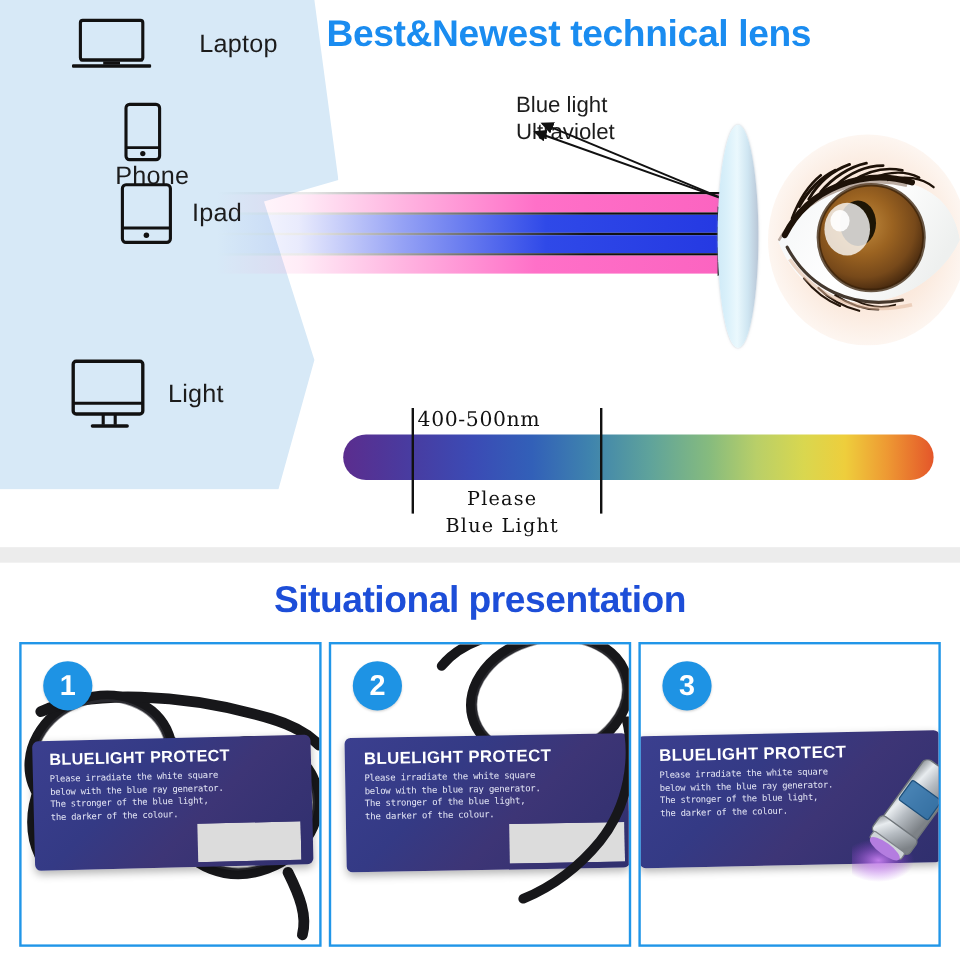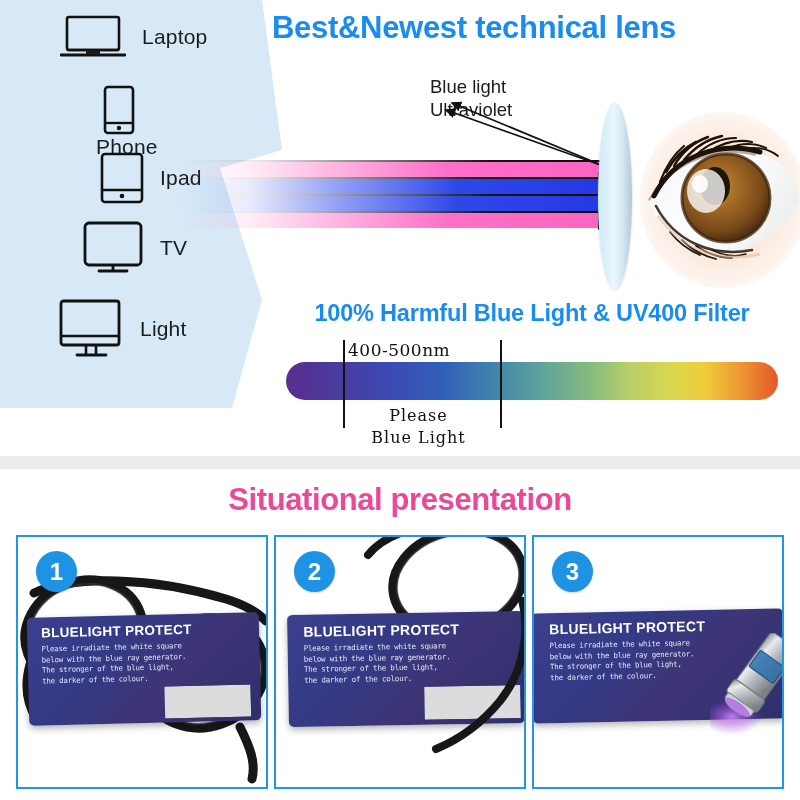--- a/index.html
+++ b/index.html
@@ -12,21 +12,21 @@
   
   .device-panel{position:absolute;left:0;top:0;width:300px;height:408px;
     background:#d7e9f7;
     -webkit-clip-path:polygon(0 0,262px 0,282px 150px,220px 168px,262px 300px,232px 408px,0 408px);
     clip-path:polygon(0 0,262px 0,282px 150px,220px 168px,262px 300px,232px 408px,0 408px);}
 
   .device-row{position:absolute;display:flex;align-items:center;}
   .device-icon{flex:0 0 auto;display:block;}
   .device-label{font-size:21px;color:#1c1c1c;margin-left:16px;white-space:nowrap;letter-spacing:.2px;}
 
-  #row-laptop{left:60px;top:14px;}
+  #row-laptop{left:60px;top:14px;gap:24px;}
   #row-phone{left:80px;top:85px;flex-direction:column;}
   #row-ipad{left:100px;top:152px;}
   #row-tv{left:82px;top:220px;}
   #row-screen{left:58px;top:298px;}
 
   
   .main-title{position:absolute;left:272px;top:11px;width:520px;
     font-size:31px;font-weight:bold;color:#1a8cf0;letter-spacing:-.3px;line-height:1.1;}
 
   
@@ -68,21 +68,21 @@
   .nm-label{position:absolute;left:62px;top:0px;font-family:"DejaVu Serif",serif;font-size:17px;color:#111;letter-spacing:.5px;}
   .harmful-label{position:absolute;left:0;top:65px;width:265px;text-align:center;
     font-family:"DejaVu Serif",serif;font-size:16px;color:#111;line-height:1.35;letter-spacing:1px;}
 
   
   .divider{position:absolute;left:0;top:456px;width:800px;height:13px;background:#ececec;}
 
   
   #bottom-section{position:absolute;left:0;top:469px;width:800px;height:331px;background:#fff;}
   .section-title{position:absolute;left:0;top:13px;width:800px;text-align:center;
-    font-size:31px;font-weight:bold;color:#ec4899;letter-spacing:-.4px;}
+    font-size:31px;font-weight:bold;color:#1d4ed8;letter-spacing:-.4px;}
 
   .cards{position:absolute;left:16px;top:66px;width:768px;height:250px;display:flex;justify-content:space-between;}
   .card{position:relative;width:248px;height:250px;border:2px solid #2196e8;background:#fff;overflow:hidden;}
 
   .badge{position:absolute;left:18px;top:14px;width:41px;height:41px;border-radius:50%;
     background:#1e93e4;color:#fff;font-size:24px;font-weight:bold;display:flex;align-items:center;justify-content:center;z-index:6;
     box-shadow:0 1px 2px rgba(0,0,0,.18);}
 
   
   .protect-card{position:absolute;border-radius:5px;overflow:hidden;z-index:3;
@@ -128,28 +128,20 @@
 
     <div class="device-row" id="row-ipad">
       <svg class="device-icon" width="44" height="52" viewBox="0 0 44 52">
         <rect x="2" y="2" width="40" height="48" rx="3" fill="none" stroke="#111" stroke-width="2.6"></rect>
         <path d="M2 38 H42" stroke="#111" stroke-width="2.4"></path>
         <circle cx="22" cy="44" r="2.3" fill="#111"></circle>
       </svg>
       <span class="device-label">Ipad</span>
     </div>
 
-    <div class="device-row" id="row-tv">
-      <svg class="device-icon" width="62" height="56" viewBox="0 0 62 56">
-        <rect x="3" y="3" width="56" height="42" rx="4" fill="none" stroke="#111" stroke-width="2.8"></rect>
-        <path d="M31 45 V51" stroke="#111" stroke-width="2.8"></path>
-        <path d="M17 51 H45" stroke="#111" stroke-width="2.8" stroke-linecap="round"></path>
-      </svg>
-      <span class="device-label">TV</span>
-    </div>
 
     <div class="device-row" id="row-screen">
       <svg class="device-icon" width="66" height="62" viewBox="0 0 66 62">
         <rect x="3" y="3" width="58" height="44" rx="2.5" fill="none" stroke="#111" stroke-width="2.8"></rect>
         <path d="M3 38 H61" stroke="#111" stroke-width="2.6"></path>
         <path d="M28 47 V56 M38 47 V56" stroke="#111" stroke-width="2.6"></path>
         <path d="M19 57 H48" stroke="#111" stroke-width="2.8" stroke-linecap="round"></path>
       </svg>
       <span class="device-label">Light</span>
     </div>
@@ -242,21 +234,20 @@
           <path d="M30,124 C38,134 48,142 60,147" stroke-width="1.8"></path>
           <path d="M42,132 C52,142 64,148 76,151" stroke-width="1.8"></path>
           <path d="M56,138 C68,146 80,150 92,150" stroke-width="1.7"></path>
           <path d="M72,142 C84,148 96,149 106,146" stroke-width="1.6"></path>
         </g>
 
         <path d="M18,108 C40,140 78,156 120,146" fill="none" stroke="#e0b89d" stroke-width="3" opacity=".55"></path>
       </svg>
     </div>
 
-    <div class="filter-title">100% Harmful Blue Light &amp; UV400 Filter</div>
 
     <div class="spectrum-zone">
       <div class="spectrum-bar"></div>
       <div class="marker" id="marker-left"></div>
       <div class="marker" id="marker-right"></div>
       <div class="nm-label">400-500nm</div>
       <div class="harmful-label">
         <div>Please</div>
         <div>Blue Light</div>
       </div>

